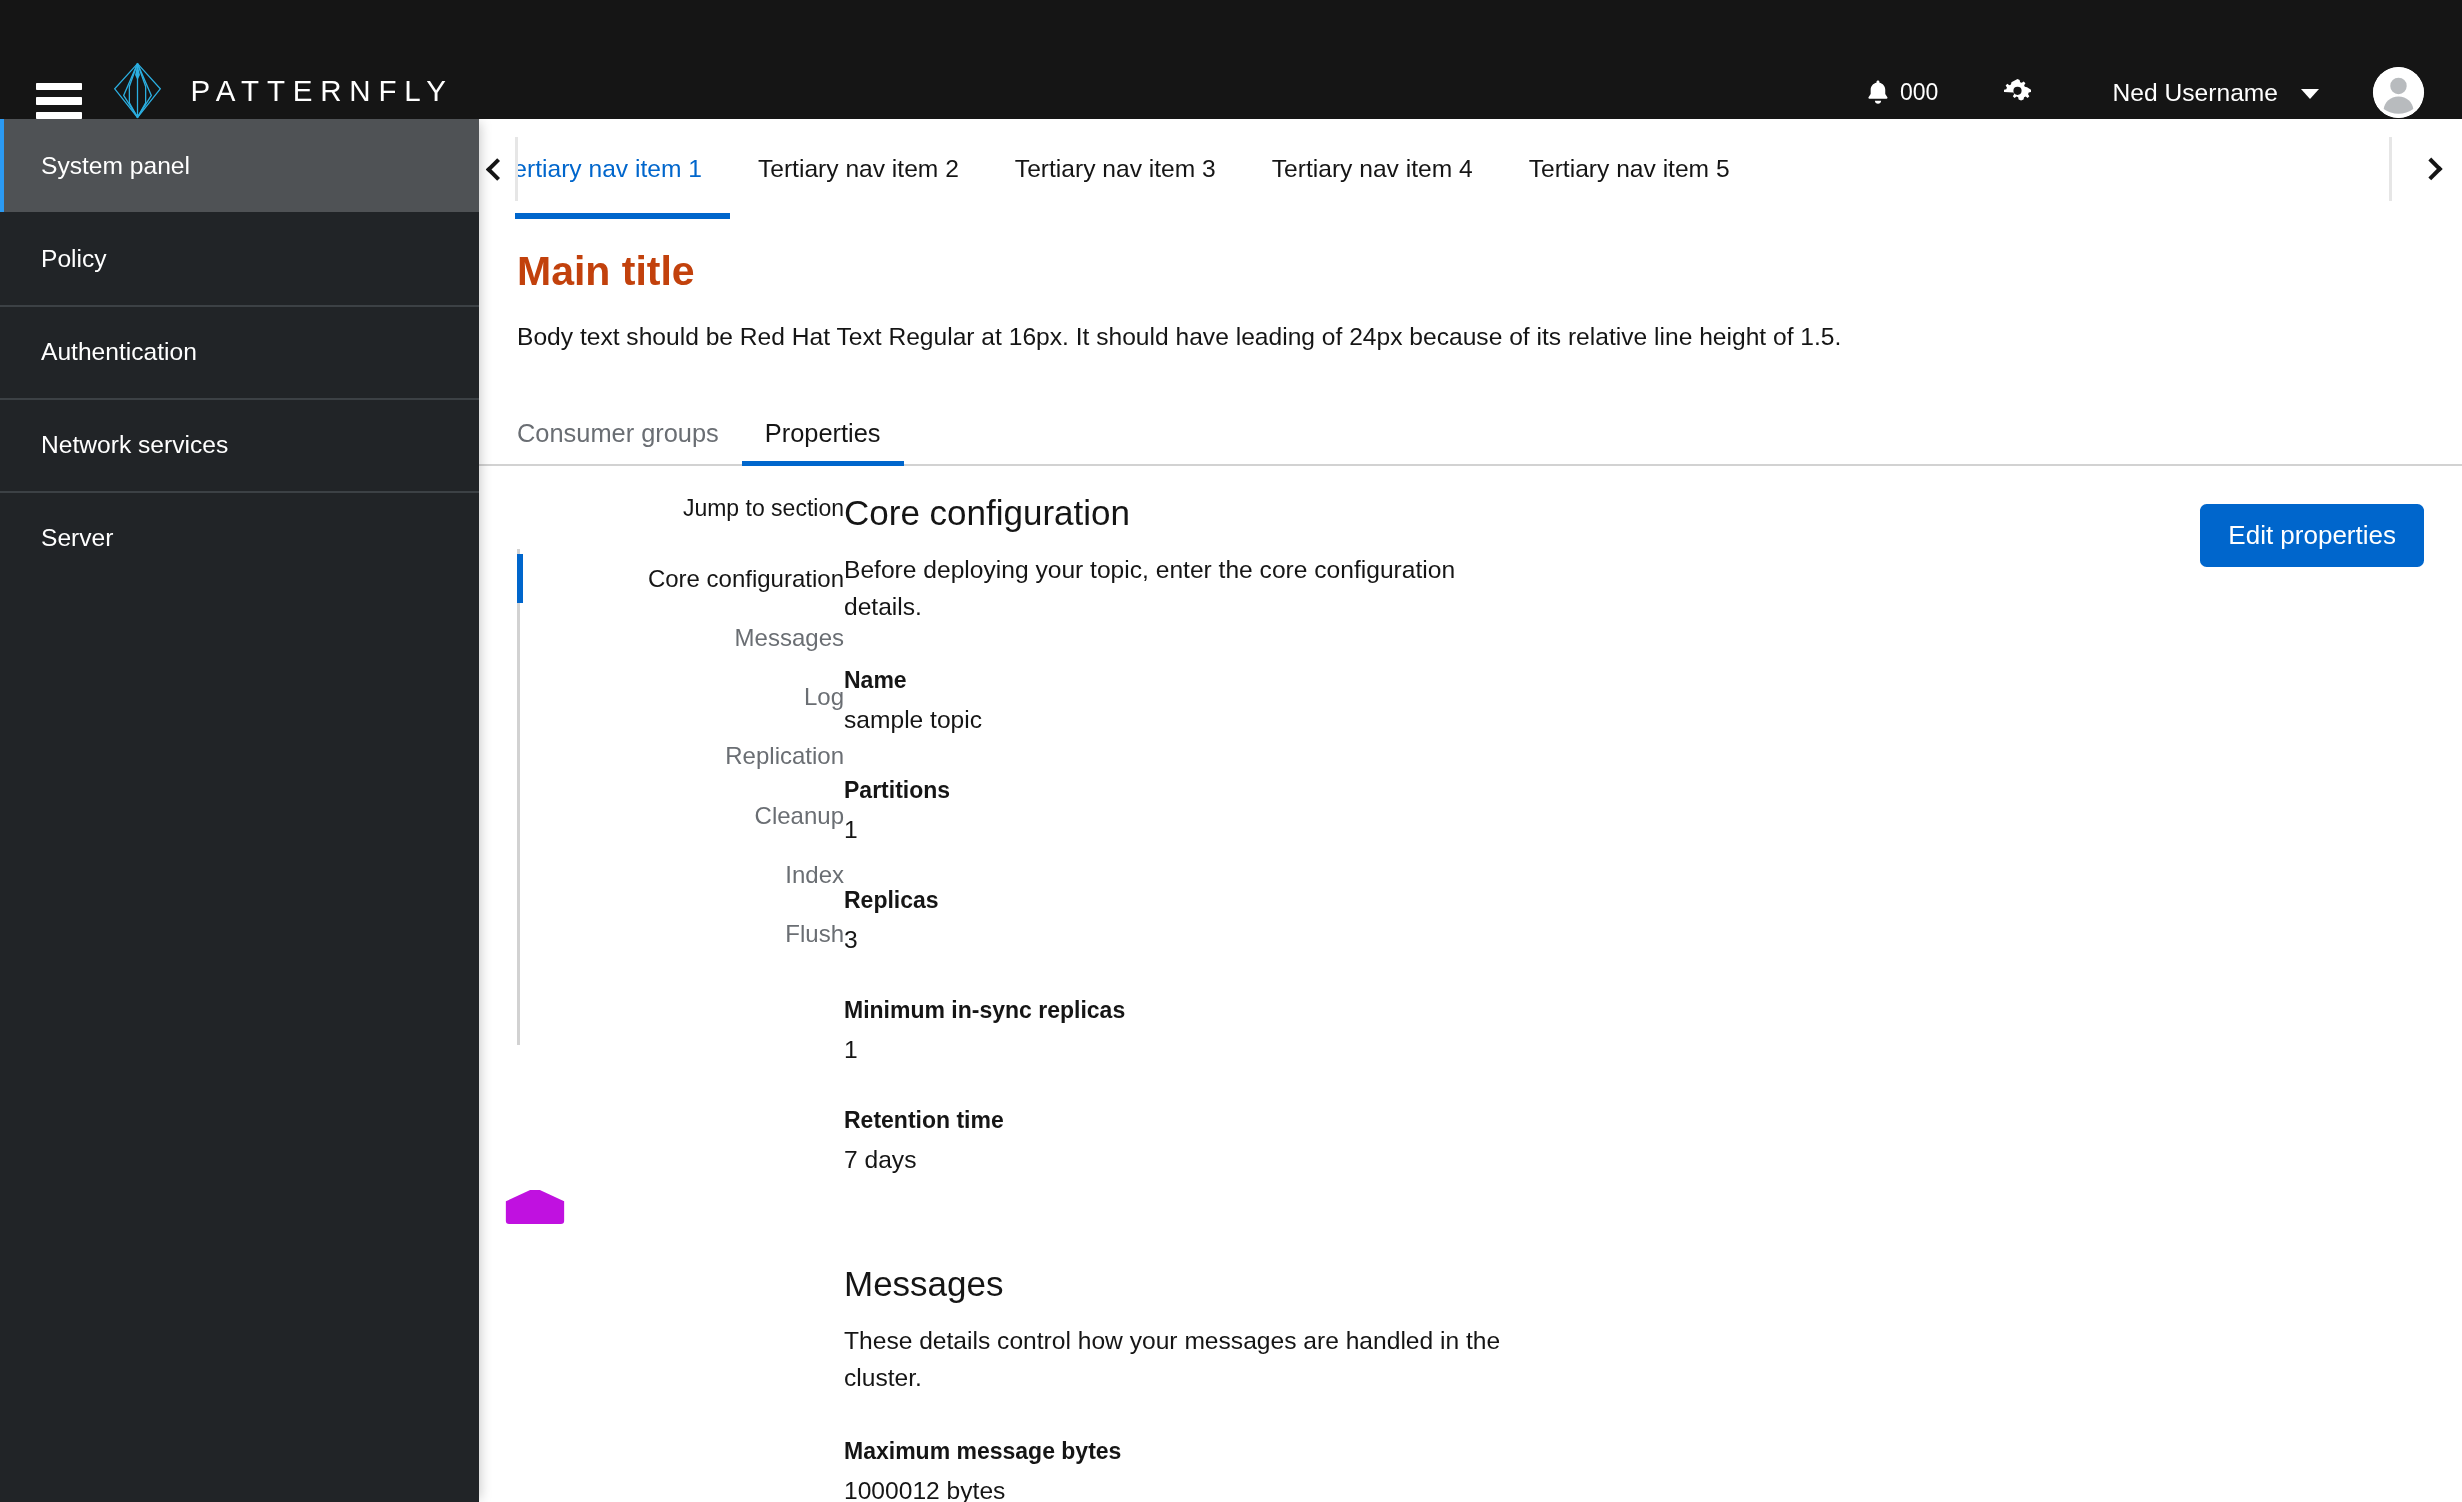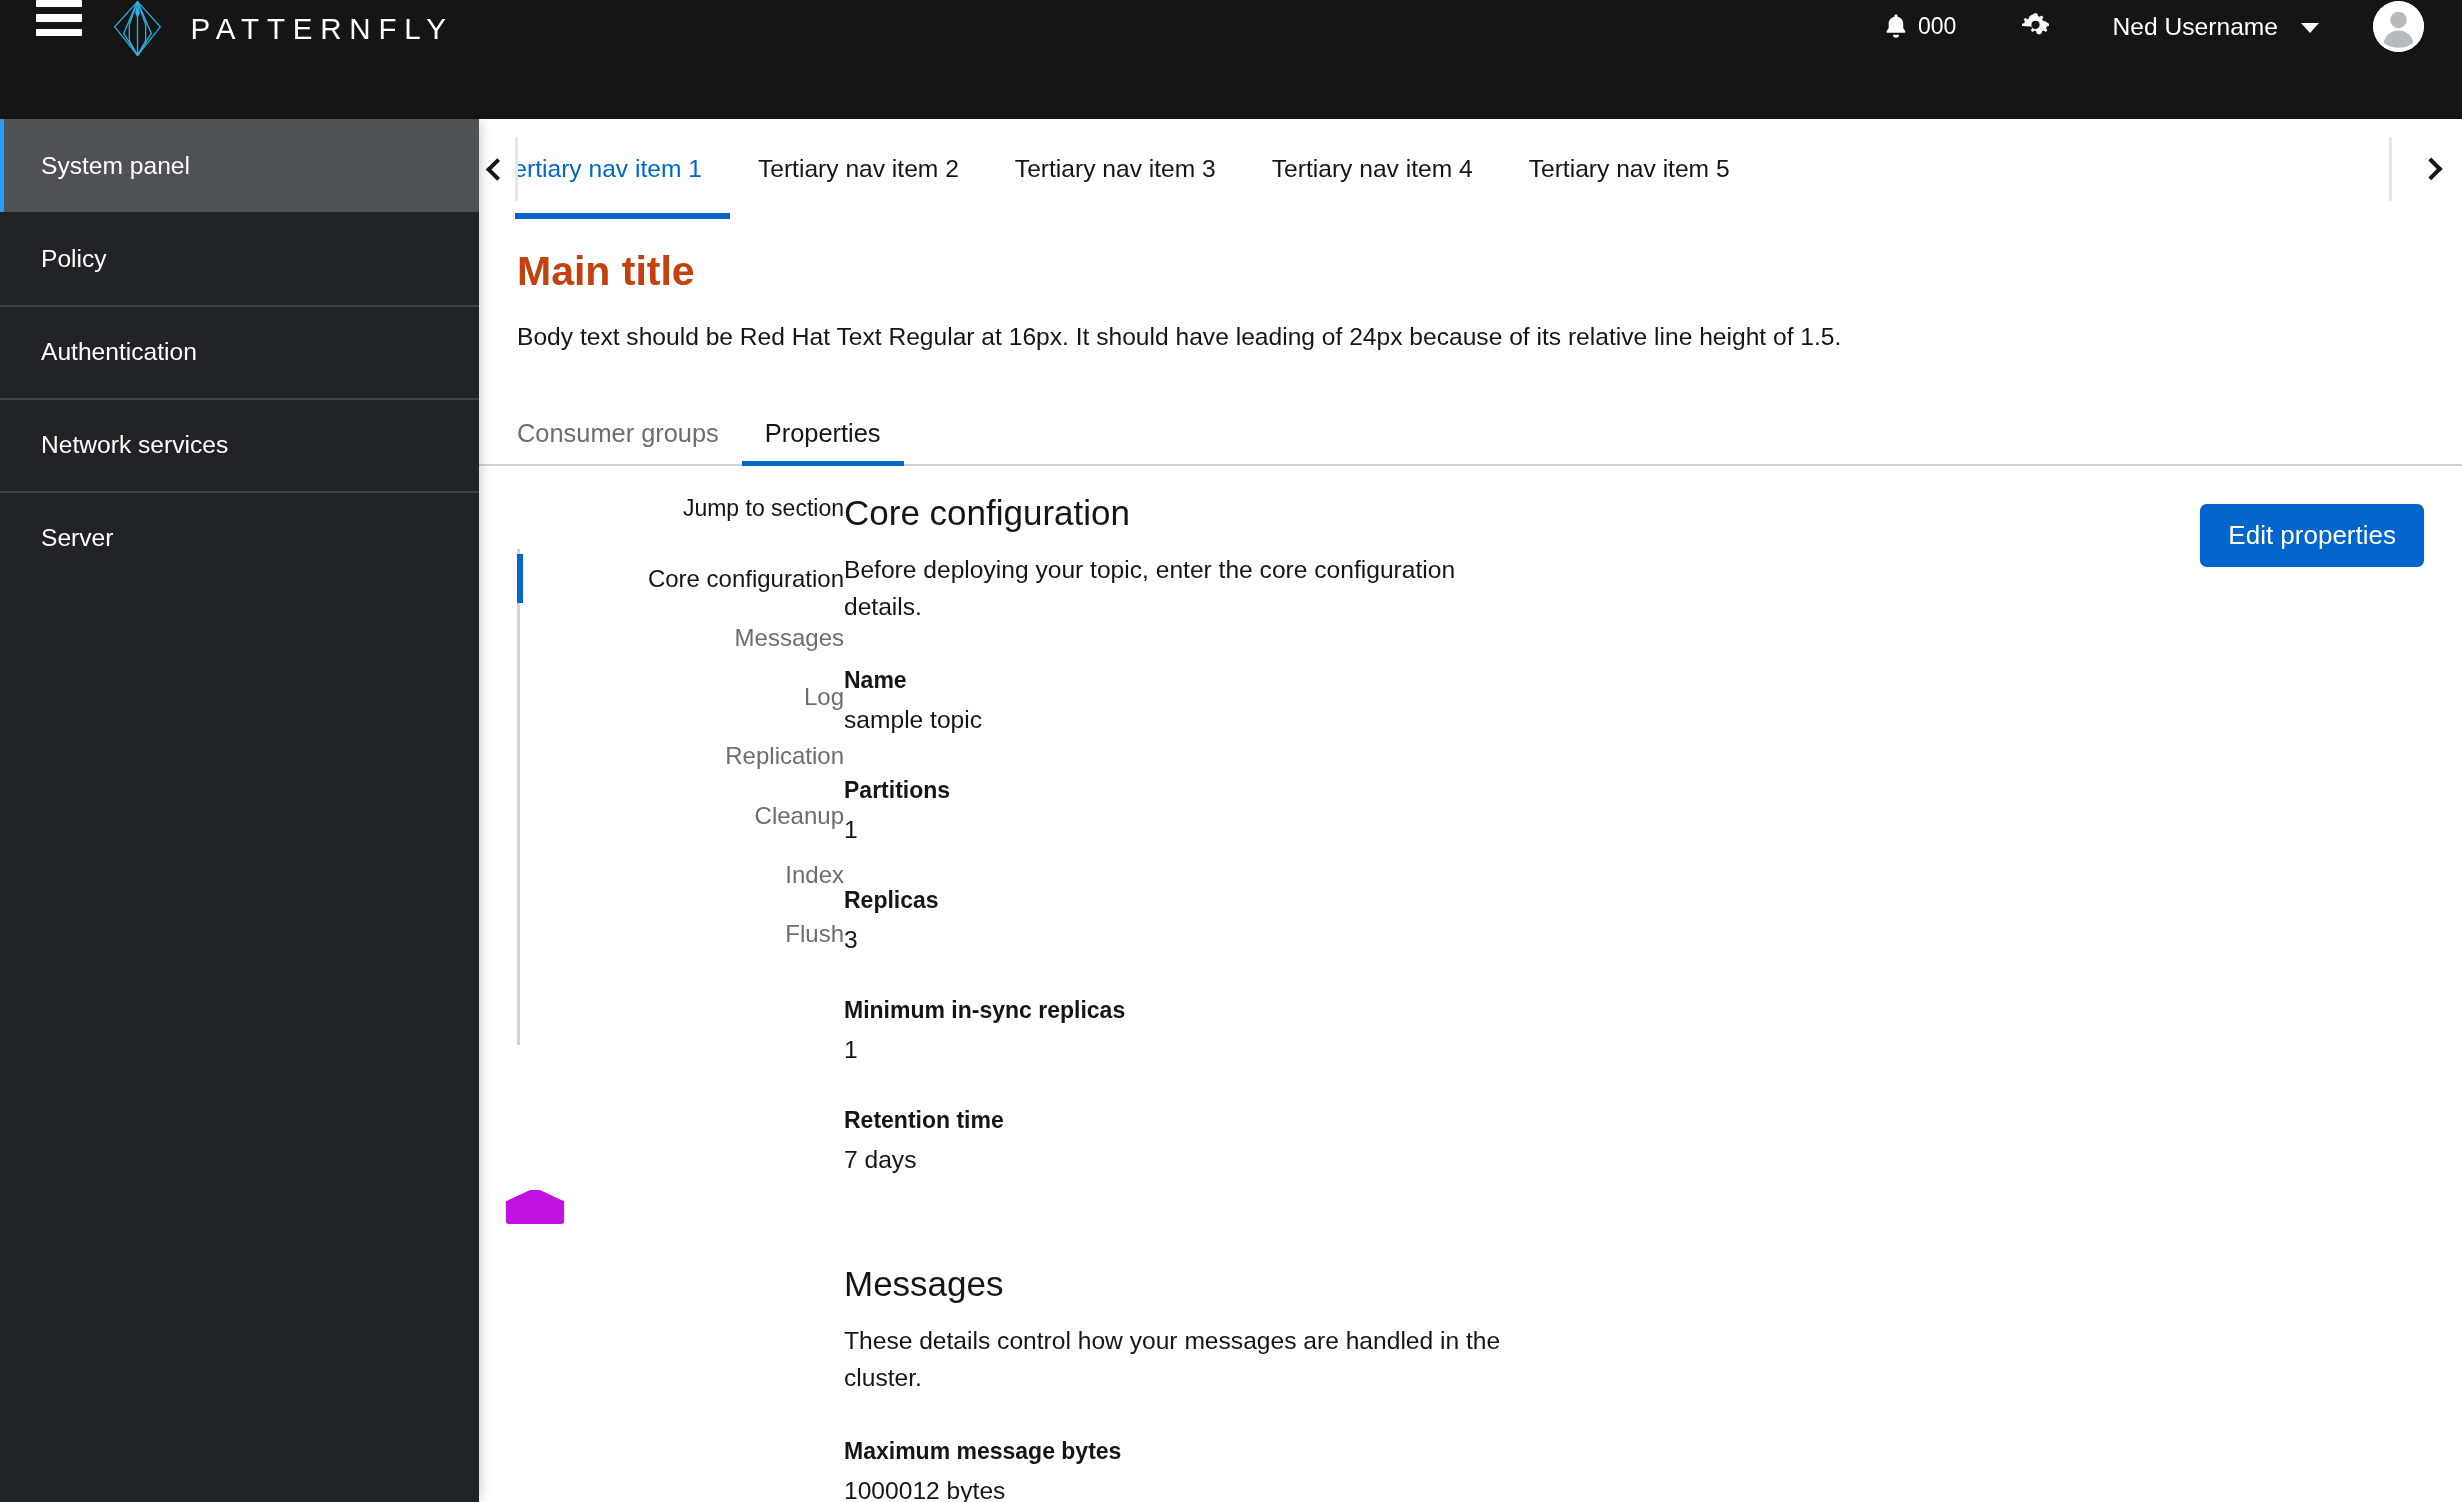--- a/index.html
+++ b/index.html
@@ -18,21 +18,21 @@
     position: relative;
     display: flex;
     flex-direction: column;
   }
 
   
   .masthead {
     height: 119px;
     background: #151515;
     display: flex;
-    align-items: flex-start;
+    align-items: flex-end;
     flex: 0 0 119px;
     position: relative;
     z-index: 40;
     padding: 0 38px 0 0;
   }
 
   .hamburger {
     width: 46px;
     height: 36px;
     margin-left: 36px;
@@ -86,21 +86,21 @@
   }
   .bell-icon { width: 22px; height: 24.6px; flex: 0 0 auto; }
   .gear-icon { width: 27px; height: 27px; flex: 0 0 auto; }
 
   .mh-gear { padding: 13px 28px; }
 
   .user-menu {
     display: flex;
     align-items: center;
     gap: 23px;
-    margin-left: 20px;
+    margin-left: 38px;
     cursor: pointer;
   }
   .user-name {
     color: #ffffff;
     font-size: 24.6px;
     white-space: nowrap;
     font-weight: 400;
   }
   .caret-down {
     width: 0; height: 0;

